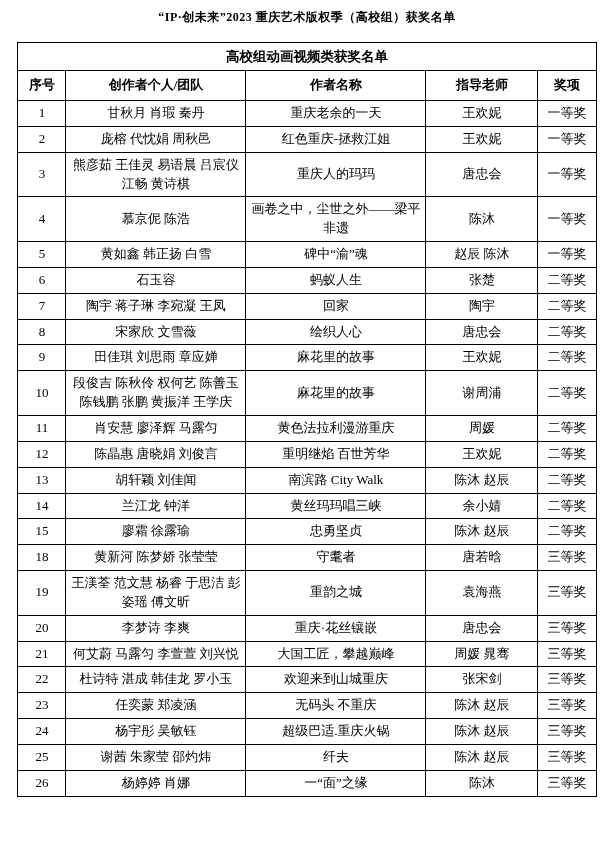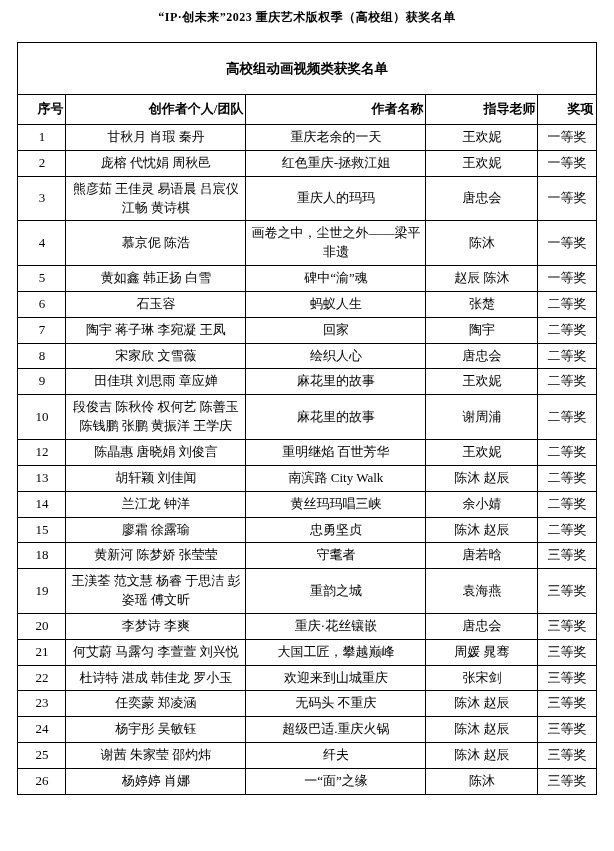--- a/index.html
+++ b/index.html
@@ -39,26 +39,25 @@
     text-align: center;
     vertical-align: middle;
     font-size: 13px;
     line-height: 1.45;
     padding: 3px 4px;
     word-break: break-all;
   }
   table.award-table th.caption-cell {
     font-weight: bold;
     font-size: 13.5px;
-    padding: 16px 2px;
+    padding: 4px 2px;
   }
   table.award-table th.col-head {
     font-weight: bold;
     padding: 5px 2px;
-    text-align: right;
   }
   col.c-num   { width: 48px; }
   col.c-team  { width: 180px; }
   col.c-work  { width: 180px; }
   col.c-adv   { width: 112px; }
   col.c-award { width: 58px; }
 </style>
 </head>
 <body>
 
@@ -151,20 +150,27 @@
           <td>二等奖</td>
         </tr>
         <tr>
           <td>10</td>
           <td>段俊吉 陈秋伶 权何艺 陈善玉 陈钱鹏 张鹏 黄振洋 王学庆</td>
           <td>麻花里的故事</td>
           <td>谢周浦</td>
           <td>二等奖</td>
         </tr>
         <tr>
+          <td>11</td>
+          <td>肖安慧 廖泽辉 马露匀</td>
+          <td>黄色法拉利漫游重庆</td>
+          <td>周媛</td>
+          <td>二等奖</td>
+        </tr>
+        <tr>
           <td>12</td>
           <td>陈晶惠 唐晓娟 刘俊言</td>
           <td>重明继焰 百世芳华</td>
           <td>王欢妮</td>
           <td>二等奖</td>
         </tr>
         <tr>
           <td>13</td>
           <td>胡轩颖 刘佳闻</td>
           <td>南滨路 City Walk</td>

